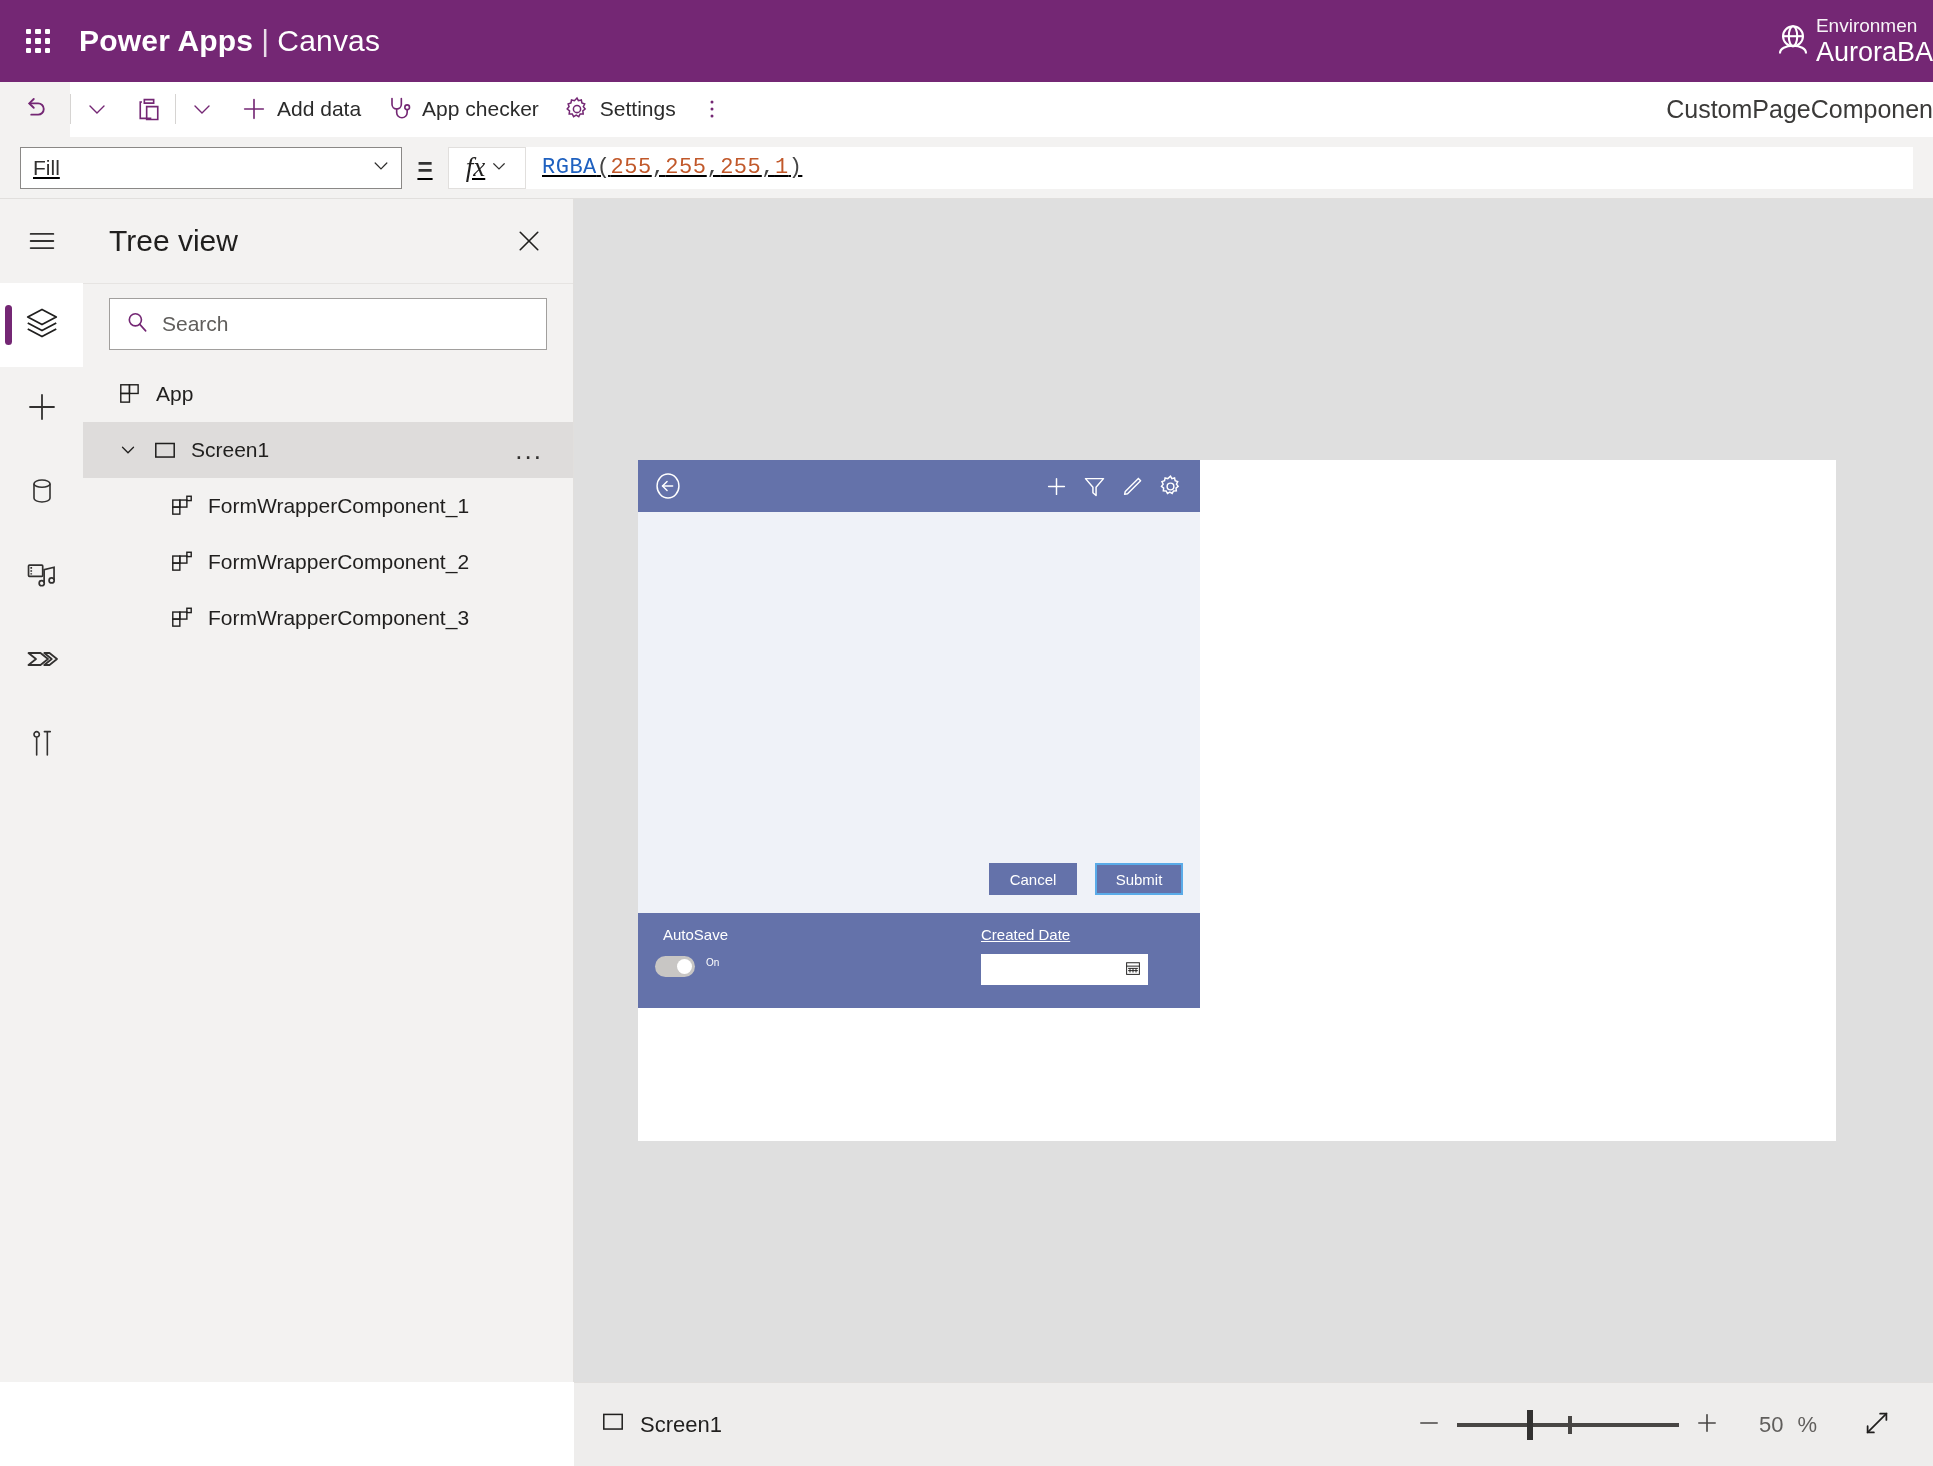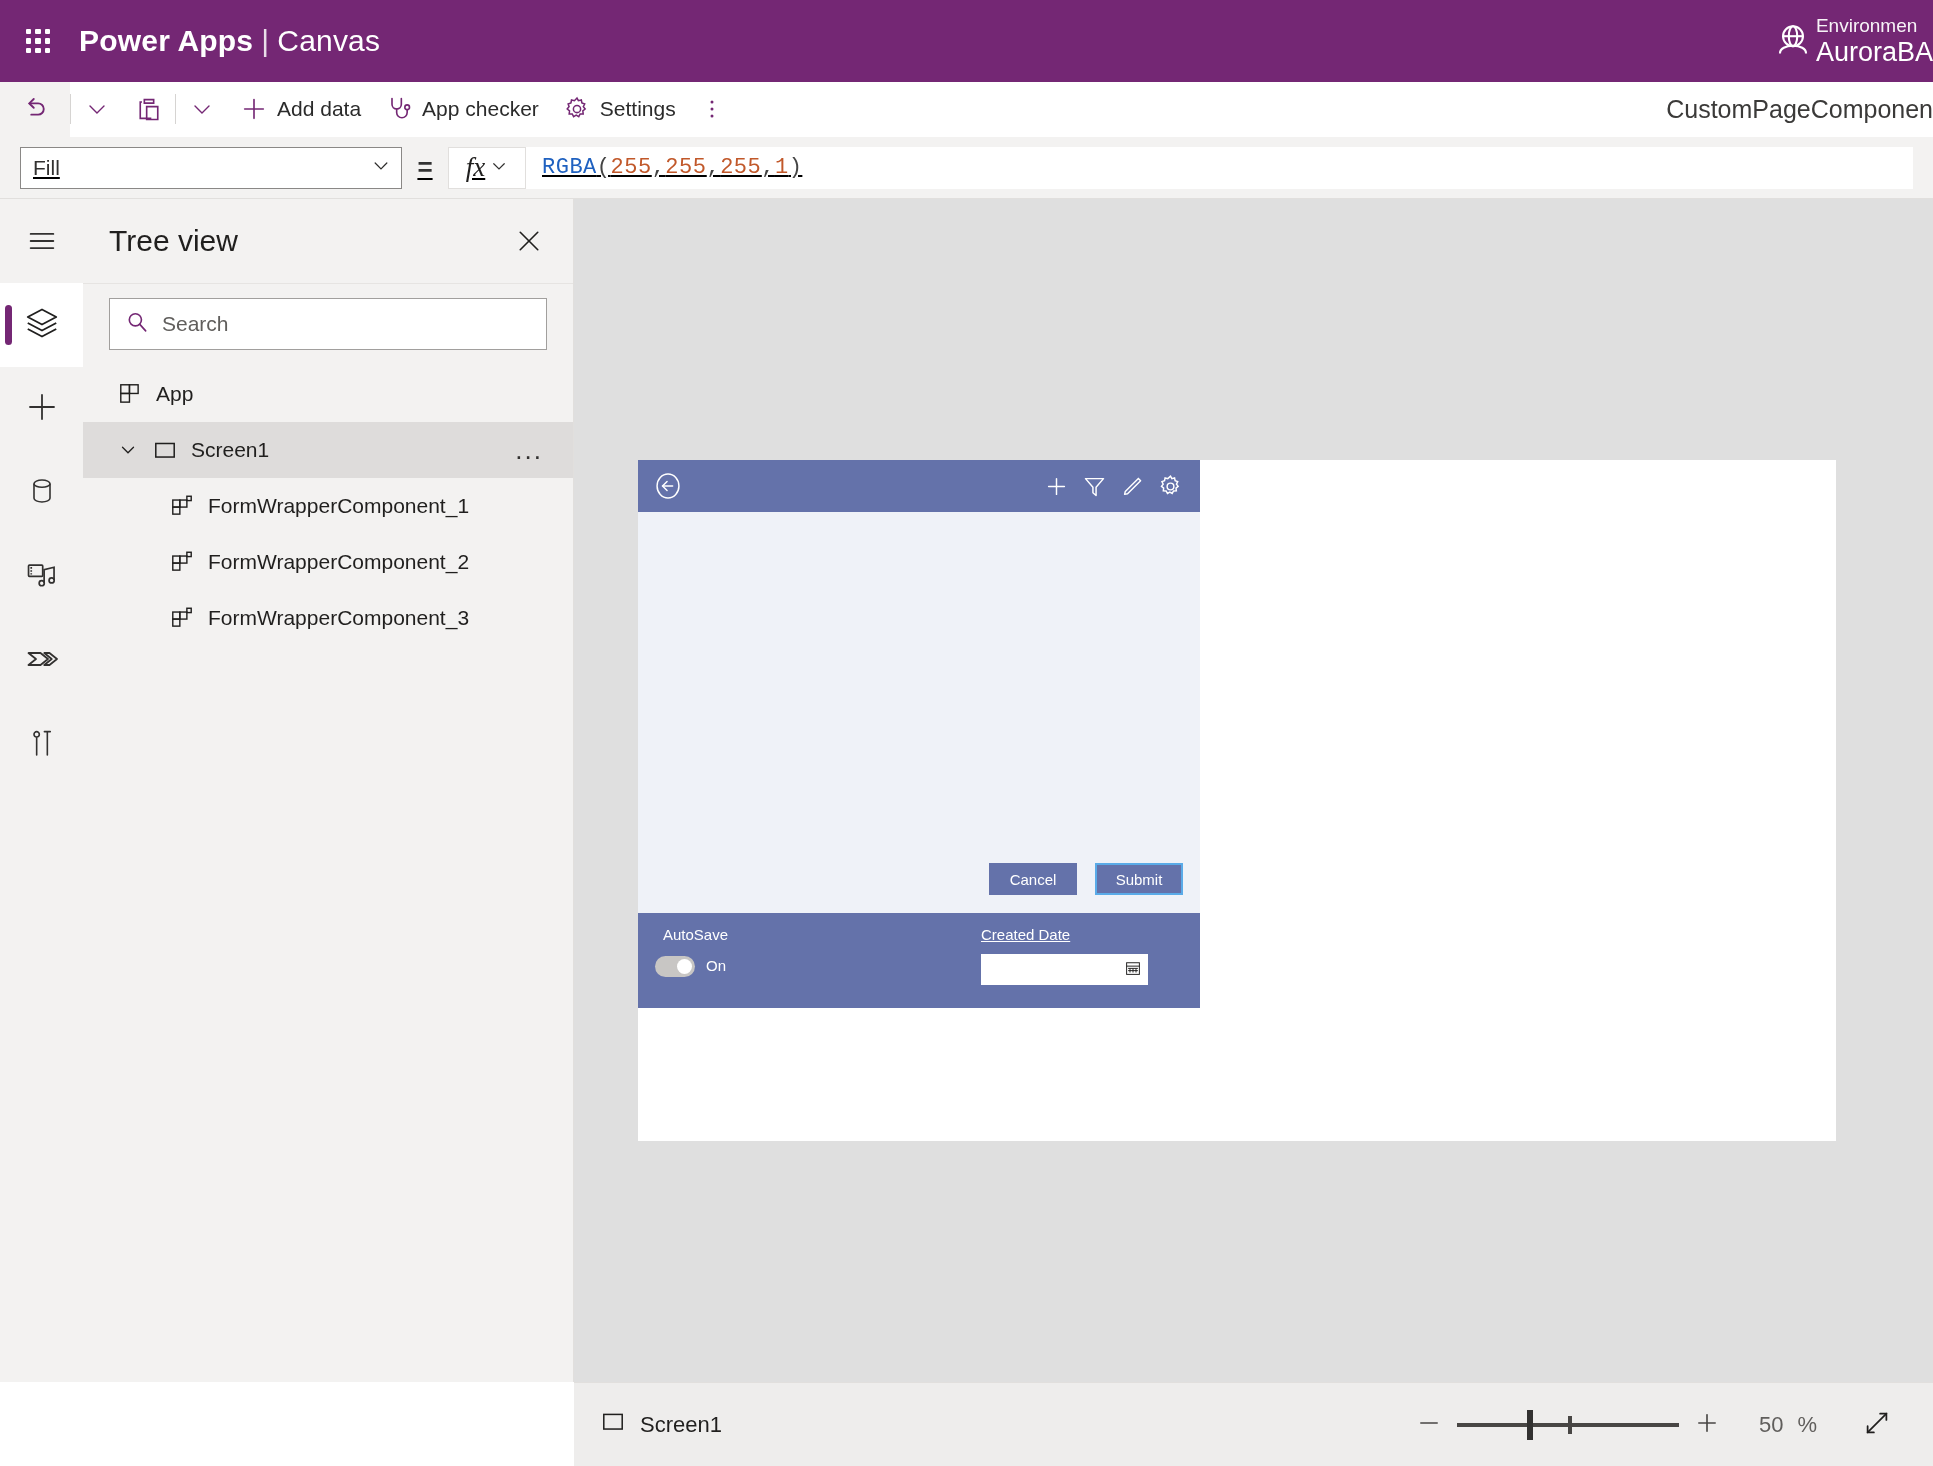--- a/index.html
+++ b/index.html
@@ -119,21 +119,21 @@
     cursor: pointer; border: 2px solid #6472aa; }
   .abtn.selected { border-color: #5aabe8; }
   .appfoot { height: 95px; background: #6472aa; position: relative; }
   .fl { position: absolute; color: #fff; font-size: 15px; }
   .lbl-autosave { left: 17px; top: 13px; margin-left: 8px; }
   .lbl-created { left: 343px; top: 13px; text-decoration: underline; }
   .toggle { position: absolute; left: 17px; top: 43px; width: 40px; height: 21px;
     background: #c8c6c4; border-radius: 11px; cursor: pointer; }
   .toggle i { position: absolute; right: 3px; top: 3px; width: 15px; height: 15px;
     background: #ffffff; border-radius: 50%; display: block; }
-  .toggle-txt { position: absolute; left: 68px; top: 44px; color: #fff; font-size: 15px; }
+  .toggle-txt { position: absolute; left: 68px; top: 44px; color: #fff; font-size: 10px; }
   .datefield { position: absolute; left: 343px; top: 41px; width: 167px; height: 31px;
     background: #ffffff; display: flex; align-items: center; justify-content: flex-end;
     padding-right: 6px; cursor: pointer; }
 
   
   .statusbar { position: absolute; left: 574px; bottom: 0; right: 0; height: 84px;
     background: #eeedec; border-top: 1px solid #e1dfdd; display: flex;
     align-items: center; padding: 0 26px; }
   .sb-screen { display: flex; align-items: center; gap: 14px; font-size: 22px;
     color: #201f1e; cursor: pointer; }

